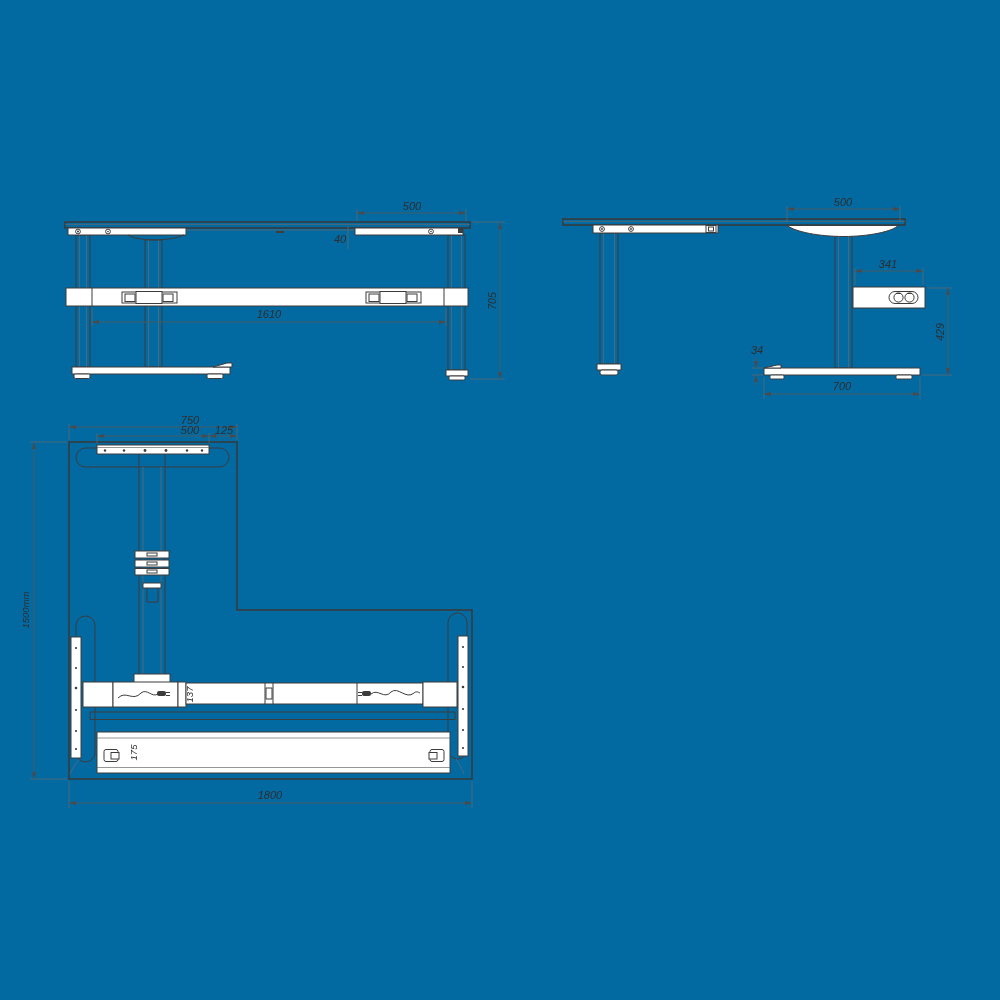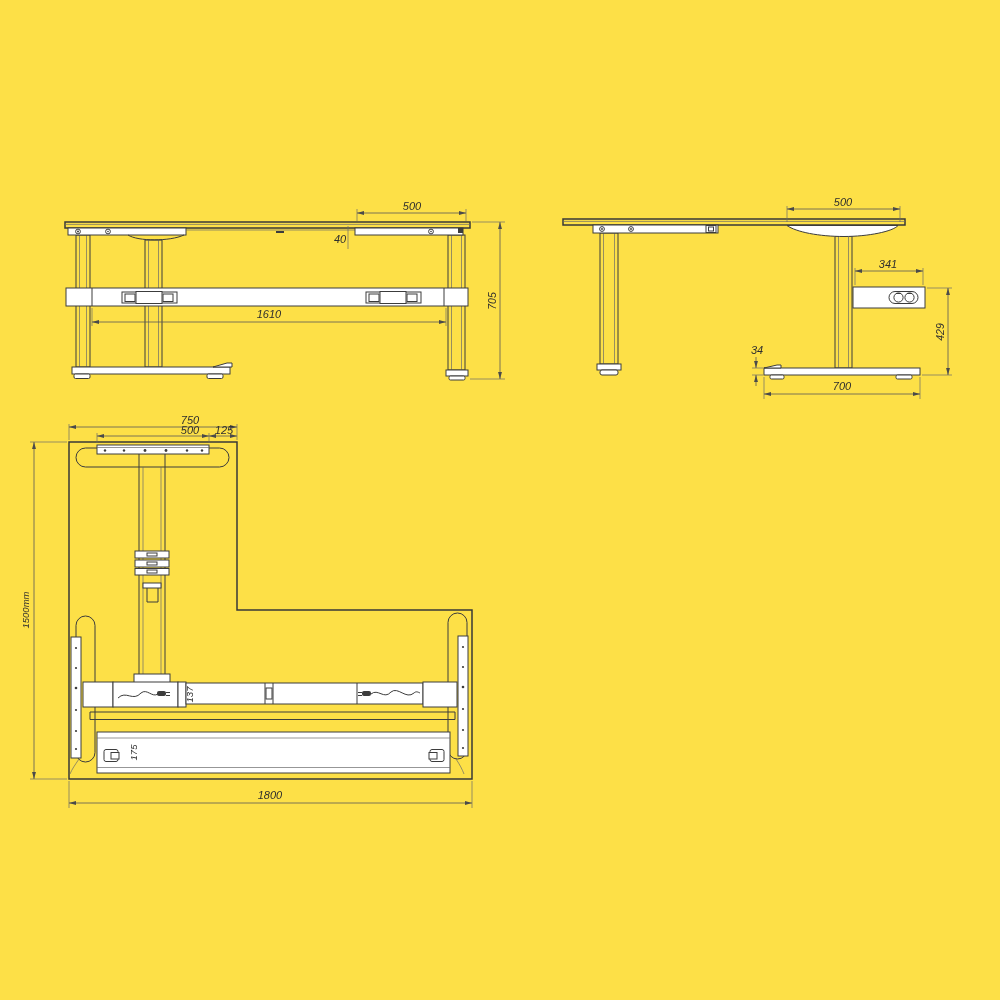--- a/index.html
+++ b/index.html
@@ -1,16 +1,16 @@
 <!DOCTYPE html>
 <html><head>
 <meta charset="utf-8">
 <style>
   html,body{margin:0;padding:0;background:#ffffff;}
-  .canvas{position:relative;width:1000px;height:1000px;background:#fde047;overflow:hidden;
+  .canvas{position:relative;width:1000px;height:1000px;background:#0369a1;overflow:hidden;
           font-family:"Liberation Sans",sans-serif;}
   svg{display:block;}
   .ln{stroke:#3c3c3c;stroke-width:1;fill:none;}
   .lnb{stroke:#383838;stroke-width:1.5;fill:none;}
   .lnw{stroke:#3c3c3c;stroke-width:1;fill:#ffffff;}
   .thin{stroke:#6a6a6a;stroke-width:0.7;fill:none;}
   .dim{stroke:#585858;stroke-width:0.8;fill:none;}
   .ext{stroke:#6a6a6a;stroke-width:0.7;fill:none;}
   .fil{fill:#3c3c3c;stroke:none;}
   .dt{font:italic 11px "Liberation Sans",sans-serif;fill:#2e2e2e;text-anchor:middle;}

